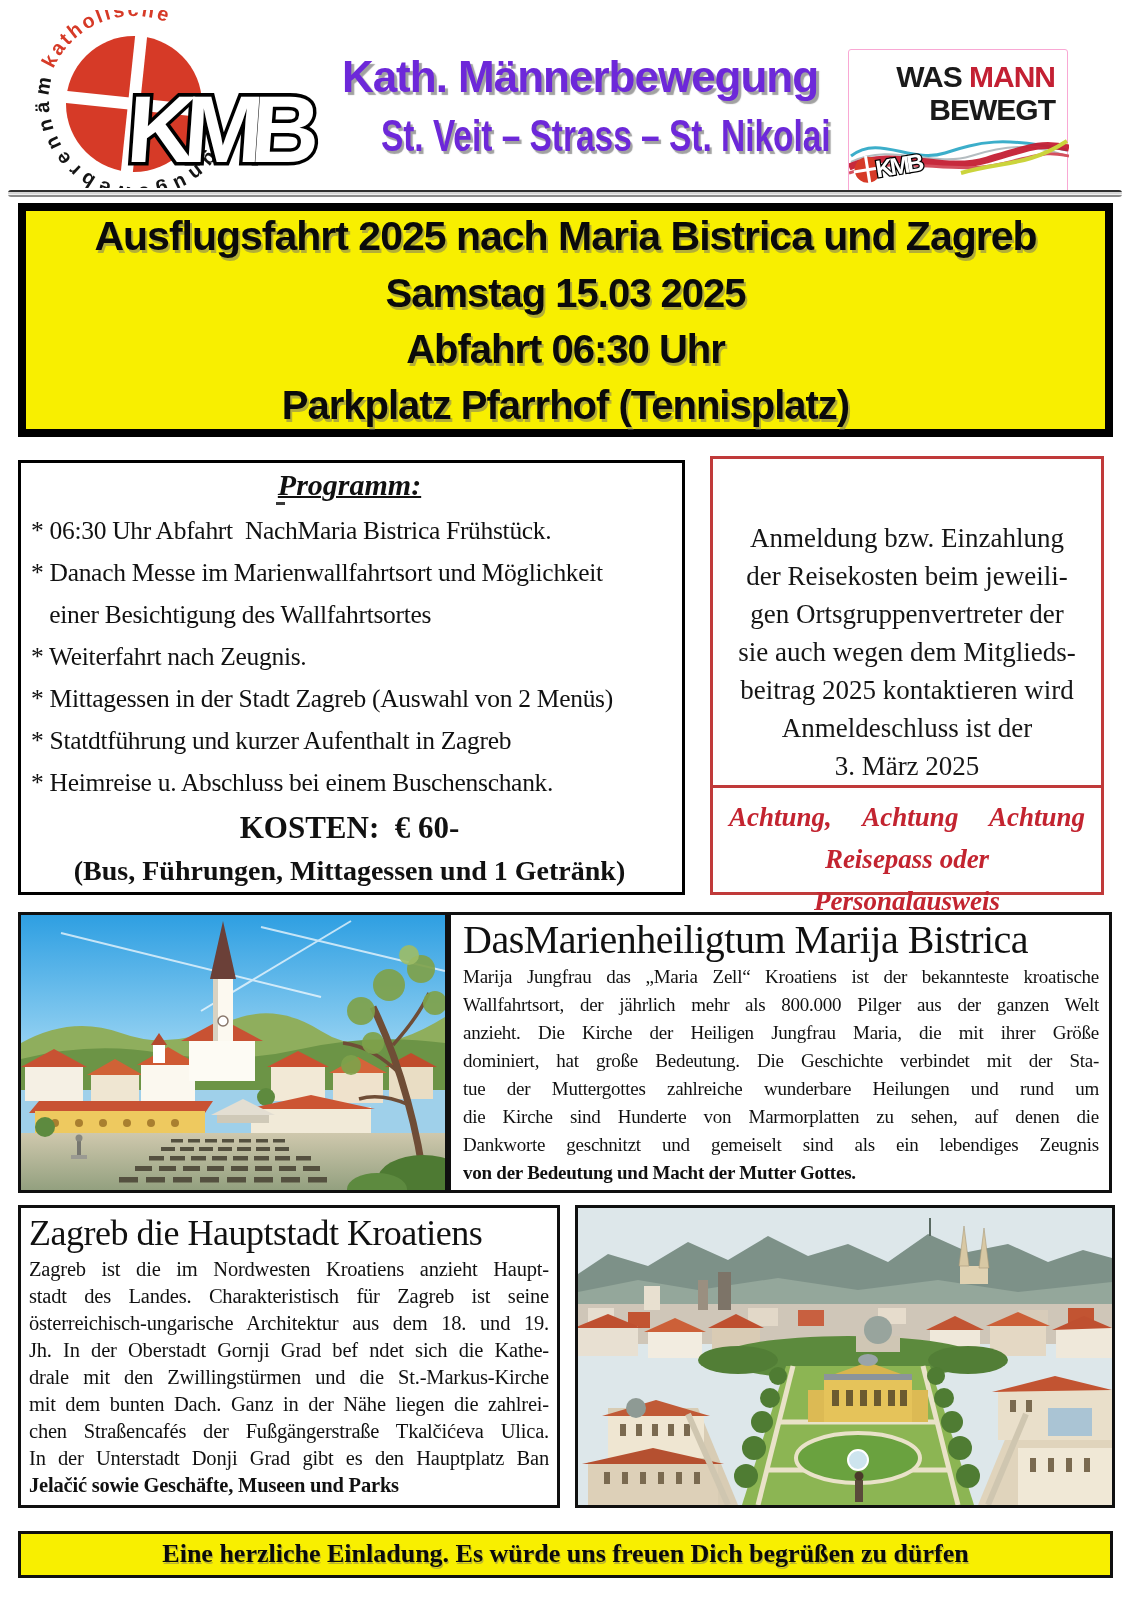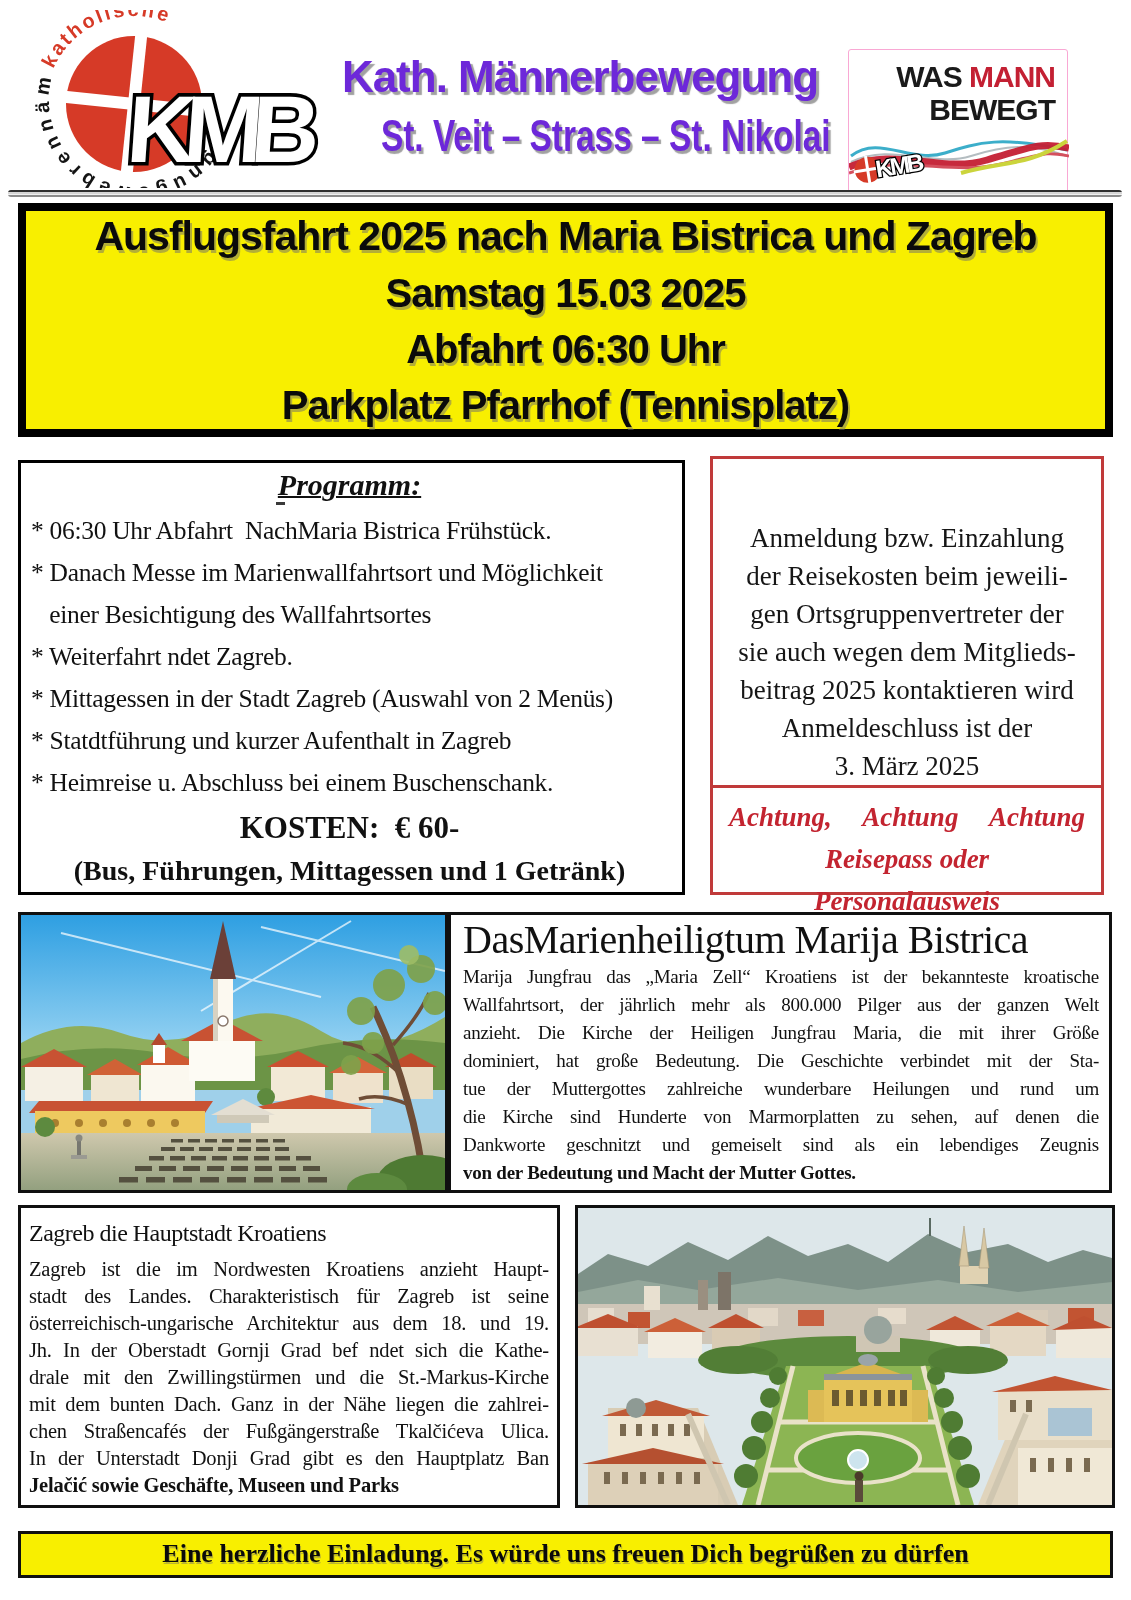--- a/index.html
+++ b/index.html
@@ -60,21 +60,21 @@
   .maria-photo svg, .zagreb-photo svg { display:block; width:100%; height:100%; }
   .maria-text { position:absolute; left:448px; top:912px; width:664px; height:281px;
                 border:3px solid #101010; background:#fff; padding:1px 10px 0 12px; overflow:hidden; }
   .m-title { font-size:40px; line-height:47px; letter-spacing:-0.5px; white-space:nowrap; }
   .maria-text .body-line { font-size:19px; line-height:28px; letter-spacing:-0.25px; }
   .body-line { text-align:justify; text-align-last:justify; }
   .body-line:last-child { text-align-last:left;font-weight:bold; }
   
   .zagreb-text { position:absolute; left:18px; top:1205px; width:542px; height:303px;
                  border:3px solid #101010; background:#fff; padding:2px 8px 0 8px; overflow:hidden; }
-  .z-title { font-size:24px; line-height:46px; letter-spacing:-0.5px; white-space:nowrap; }
+  .z-title { font-size:36px; line-height:46px; letter-spacing:-0.5px; white-space:nowrap; }
   .zagreb-text .body-line { font-size:20.5px; line-height:27px; letter-spacing:-0.2px; }
   .zagreb-photo { position:absolute; left:575px; top:1205px; width:540px; height:303px;
                   border:3px solid #101010; background:#dde7ea; }
   
   .footer-banner { position:absolute; left:18px; top:1531px; width:1095px; height:47px;
                    background:#f8ef00; border:3px solid #101010; text-align:center;
                    font-size:26px; font-weight:bold; line-height:39px; color:#0a0a0a;
                    text-shadow:1px 2px 0 rgba(110,110,110,.45); }
 </style>
 </head>
@@ -134,21 +134,21 @@
     <div class="bx">Samstag 15.03 2025</div>
     <div class="bx">Abfahrt 06:30 Uhr</div>
     <div class="bx">Parkplatz Pfarrhof (Tennisplatz)</div>
   </div>
 
   <div class="program">
     <div class="p-title">Programm:</div>
     <div class="p-item">* 06:30 Uhr Abfahrt  NachMaria Bistrica Frühstück.</div>
     <div class="p-item">* Danach Messe im Marienwallfahrtsort und Möglichkeit
    einer Besichtigung des Wallfahrtsortes</div>
-    <div class="p-item">* Weiterfahrt ndet Zagreb.</div>
+    <div class="p-item">* Weiterfahrt nach Zeugnis.</div>
     <div class="p-item">* Mittagessen in der Stadt Zagreb (Auswahl von 2 Menüs)</div>
     <div class="p-item">* Statdtführung und kurzer Aufenthalt in Zagreb</div>
     <div class="p-item">* Heimreise u. Abschluss bei einem Buschenschank.</div>
     <div class="p-cost">KOSTEN:  € 60-</div>
     <div class="p-note">(Bus, Führungen, Mittagessen und 1 Getränk)</div>
   </div>
   <div class="stray-mark"></div>
 
   <div class="redcol">
     <div class="reg">

